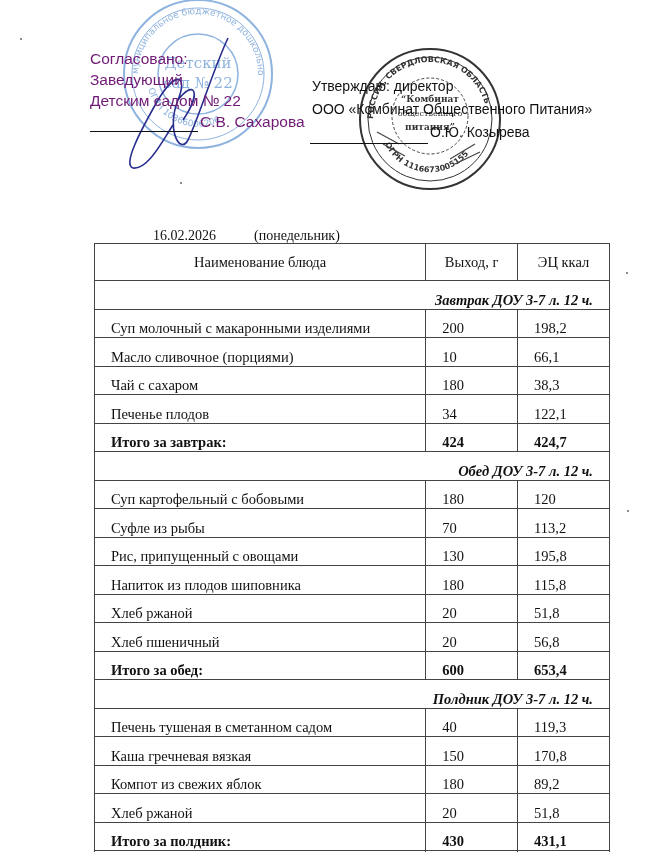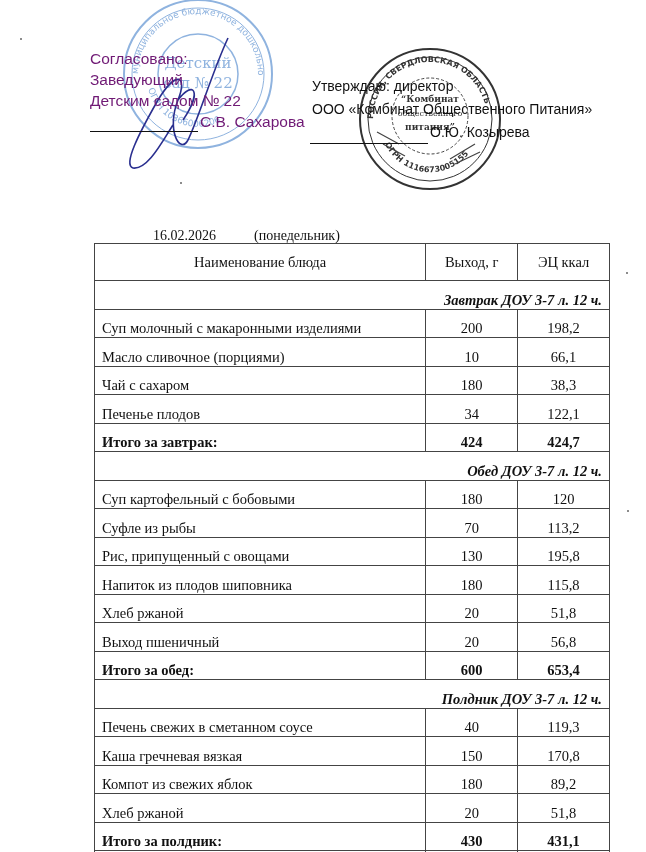--- a/index.html
+++ b/index.html
@@ -23,27 +23,27 @@
   .signature { position: absolute; left: 118px; top: 30px; width: 115px; height: 140px; pointer-events: none; }
   .date-line {
     position: absolute; left: 153px; top: 228px; font-size: 14px;
   }
   .date-line .weekday { margin-left: 38px; }
   table.menu {
     position: absolute; left: 94px; top: 243px; width: 516px;
     border-collapse: collapse; font-size: 14.5px;
   }
   table.menu td, table.menu th {
-    border: 1px solid #444; padding: 0 7px; height: 27.5px; vertical-align: bottom;
+    border: 1px solid #444; padding: 0 16px; height: 27.5px; vertical-align: bottom;
   }
   table.menu th { font-weight: normal; text-align: center; vertical-align: middle; height: 36px; }
   table.menu col.c1 { width: 332px; }
   table.menu col.c2 { width: 92px; }
   table.menu col.c3 { width: 92px; }
-  td.num { text-align: center; vertical-align: top; padding-top: 2px; margin-top: 26px; }
+  td.num { text-align: left; vertical-align: top; padding-top: 2px; margin-top: 26px; }
   td.section { text-align: right; font-weight: bold; font-style: italic; vertical-align: middle; }
   tr.total td { font-weight: bold; }
   .speck { position: absolute; width: 2px; height: 2px; background: #666; border-radius: 1px; }
 </style>
 </head>
 <body>
 
 <svg class="stamp stamp-left" viewBox="0 0 160 160">
   <circle cx="80" cy="80" r="74" fill="none" stroke="#8fb3df" stroke-width="2"></circle>
   <circle cx="80" cy="80" r="66" fill="none" stroke="#8fb3df" stroke-width="1"></circle>
@@ -159,34 +159,34 @@
         <td>Напиток из плодов шиповника</td>
         <td class="num">180</td>
         <td class="num">115,8</td>
       </tr>
       <tr>
         <td>Хлеб ржаной</td>
         <td class="num">20</td>
         <td class="num">51,8</td>
       </tr>
       <tr>
-        <td>Выход пшеничный</td>
+        <td>Хлеб пшеничный</td>
         <td class="num">20</td>
         <td class="num">56,8</td>
       </tr>
       <tr class="total">
         <td>Итого за обед:</td>
         <td class="num">600</td>
         <td class="num">653,4</td>
       </tr>
       <tr>
         <td class="section" colspan="3">Полдник ДОУ 3-7 л. 12 ч.</td>
       </tr>
       <tr>
-        <td>Печень свежих в сметанном соусе</td>
+        <td>Печень тушеная в сметанном садом</td>
         <td class="num">40</td>
         <td class="num">119,3</td>
       </tr>
       <tr>
         <td>Каша гречневая вязкая</td>
         <td class="num">150</td>
         <td class="num">170,8</td>
       </tr>
       <tr>
         <td>Компот из свежих яблок</td>

